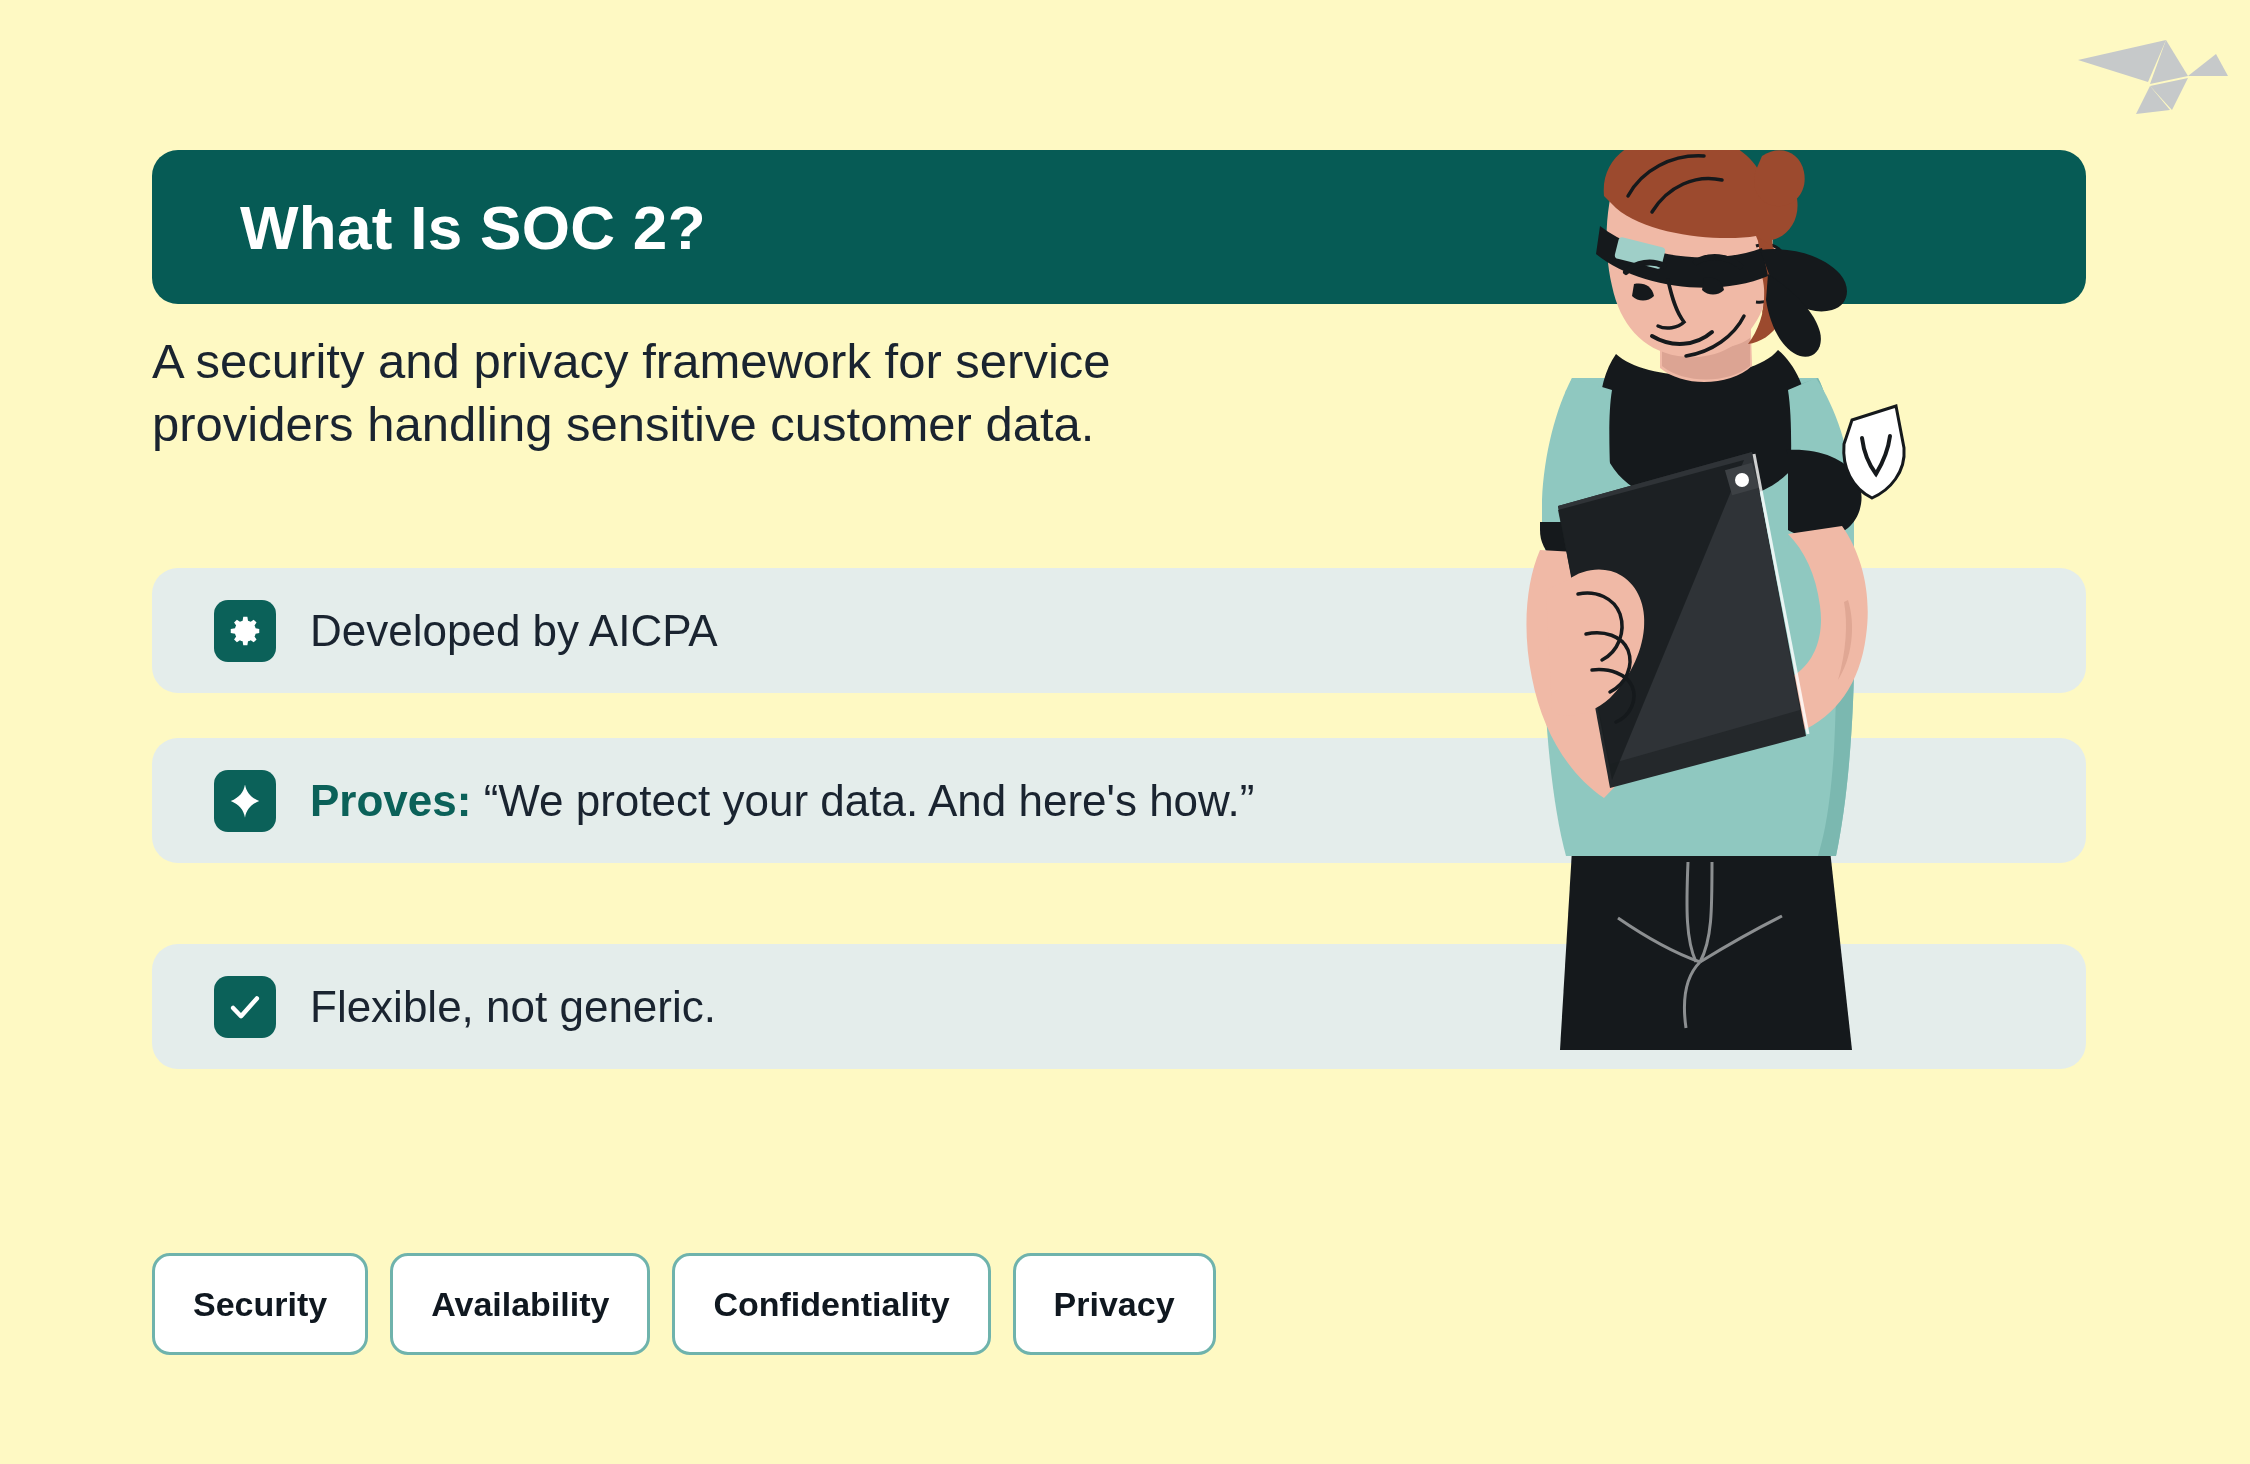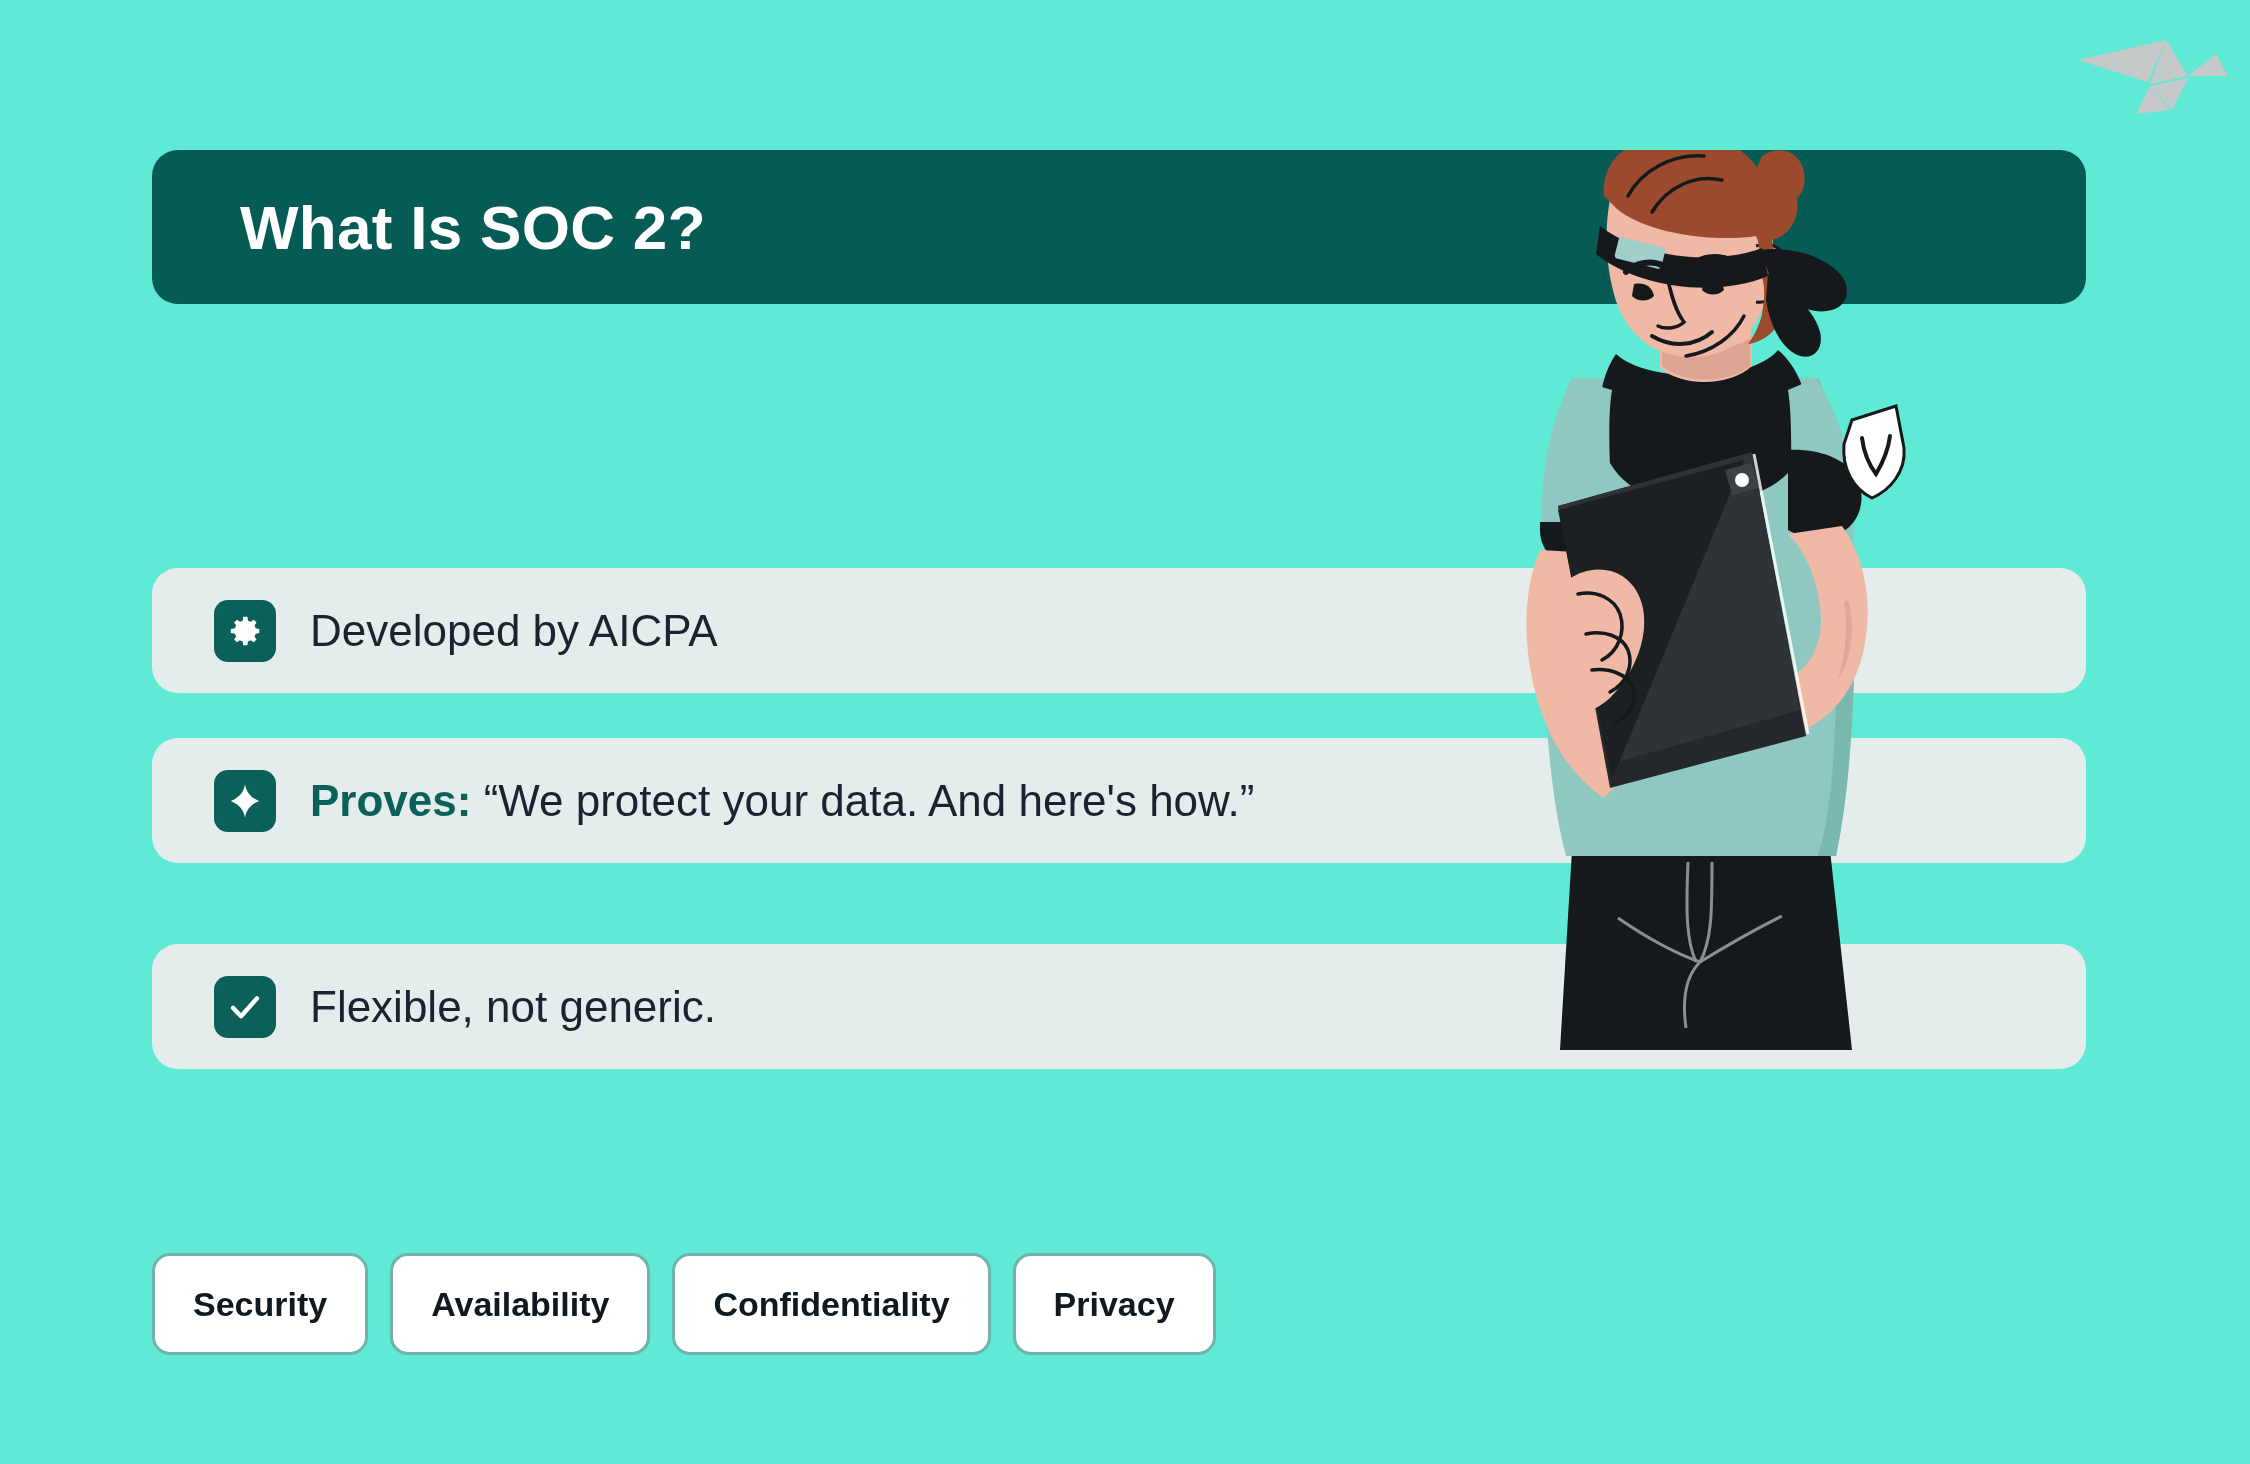--- a/index.html
+++ b/index.html
@@ -5,21 +5,21 @@
   * { margin:0; padding:0; box-sizing:border-box; }
   html, body {
     width:2250px; height:1464px;
     background:#ffffff;
     font-family:"Liberation Sans", sans-serif;
     overflow:hidden;
   }
   #canvas {
     position:relative;
     width:2250px; height:1464px;
-    background:#5eead4;
+    background:#fef9c3;
   }
 
   
   #logo {
     position:absolute; top:14px; left:2068px;
     width:168px; height:100px;
   }
 
   
   #header-band {
@@ -147,20 +147,21 @@
       <polygon points="120,62 148,40 160,62" fill="#C6C9CA"></polygon>
       <polygon points="82,72 120,64 104,96" fill="#C6C9CA"></polygon>
       <polygon points="82,72 102,96 68,100" fill="#C6C9CA"></polygon>
     </svg>
   </div>
 
   <div id="header-band">
     <div id="header-title">What Is SOC 2?</div>
   </div>
 
+  <div id="intro">A security and privacy framework for service providers handling sensitive customer data.</div>
 
   <div class="card" id="card-0">
     <div class="card-icon">
       <svg viewBox="0 0 24 24" xmlns="http://www.w3.org/2000/svg">
         <path fill="#ffffff" d="M12 8.2a3.8 3.8 0 1 0 0 7.6 3.8 3.8 0 0 0 0-7.6zm0 5.6a1.8 1.8 0 1 1 0-3.6 1.8 1.8 0 0 1 0 3.6z"></path>
         <path fill="#ffffff" d="M21 13.3v-2.6l-2.3-.4a7 7 0 0 0-.7-1.7l1.3-1.9-1.8-1.8-1.9 1.3a7 7 0 0 0-1.7-.7L13.5 3h-2.6l-.4 2.5a7 7 0 0 0-1.7.7L6.9 4.9 5.1 6.7l1.3 1.9a7 7 0 0 0-.7 1.7L3 10.7v2.6l2.7.4a7 7 0 0 0 .7 1.7l-1.3 1.9 1.8 1.8 1.9-1.3a7 7 0 0 0 1.7.7l.4 2.5h2.6l.4-2.5a7 7 0 0 0 1.7-.7l1.9 1.3 1.8-1.8-1.3-1.9a7 7 0 0 0 .7-1.7l2.3-.4z"></path>
       </svg>
     </div>
     <div class="card-text">
       <span>Developed by AICPA</span>

